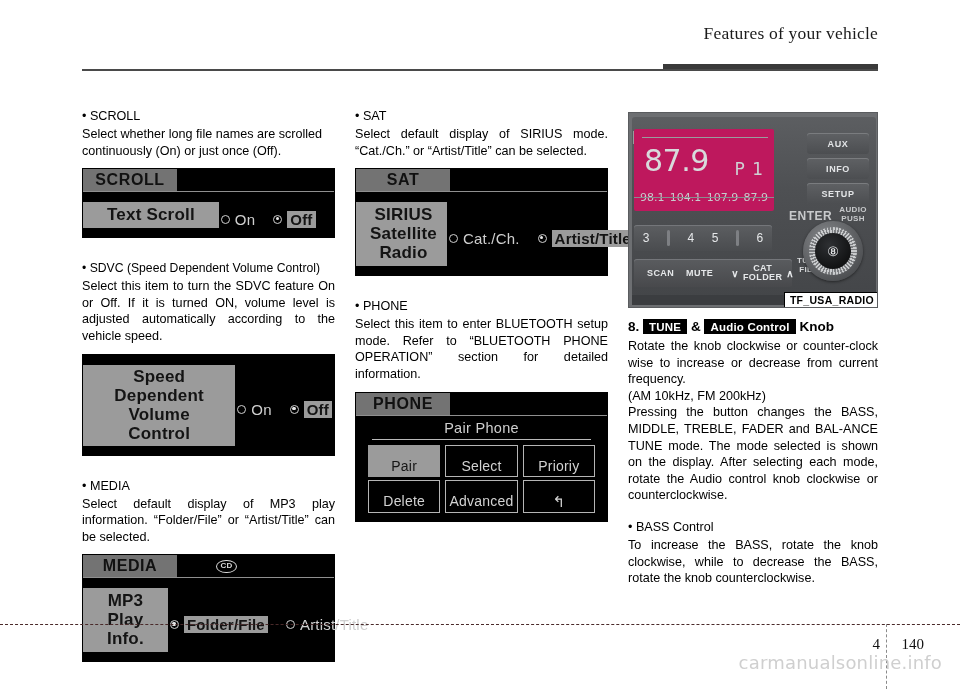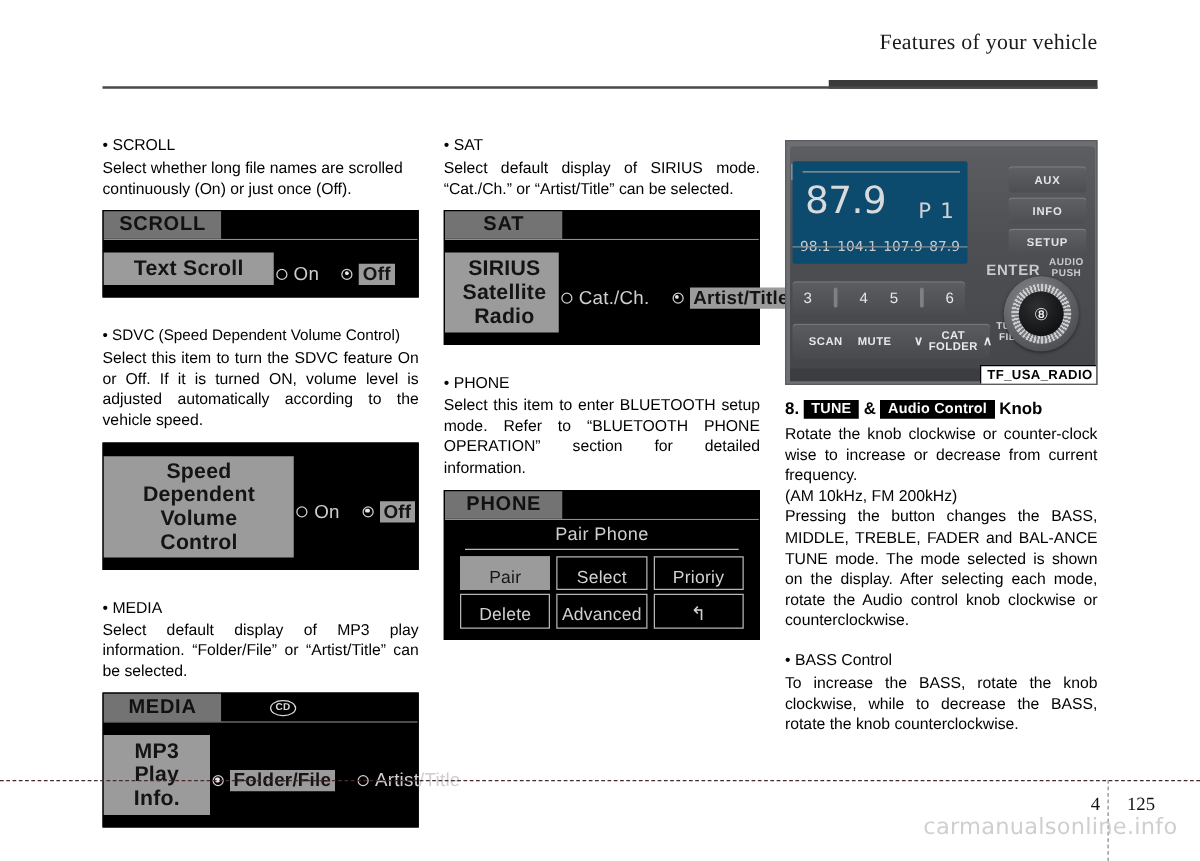--- a/index.html
+++ b/index.html
@@ -199,21 +199,21 @@
     display: grid;
     grid-template-columns: repeat(3, 1fr);
     gap: 3px 5px;
     padding: 0 12px;
   }
   .phone-btn {
     border: 1.4px solid #b5b5b5;
     color: #d2d2d2;
     font-size: 14px;
     text-align: center;
-    padding: 7px 0 2px 0;
+    padding: 12px 0 2px 0;
     letter-spacing: .2px;
   }
   .phone-btn.sel {
     background: #9b9b9b;
     border-color: #9b9b9b;
     color: #161616;
   }
   .phone-btn.glyph { font-size: 15px; line-height: 17px; }
 
   
@@ -230,21 +230,21 @@
     position: absolute;
     left: 3px; top: 4px;
     width: 244px; height: 180px;
     background: linear-gradient(180deg,#5c5e61 0%,#4e5053 40%,#444649 100%);
     border-radius: 3px;
   }
   .rp-screen {
     position: absolute;
     left: 5px; top: 16px;
     width: 140px; height: 82px;
-    background: #0c4a6e;
+    background: #be185d;
     border-radius: 2px;
   }
   .rp-screen-topline {
     position: absolute;
     left: 8px; top: 8px;
     width: 126px; height: 1px;
     background: #9a9c9e;
   }
   .rp-freq {
     position: absolute;
@@ -713,14 +713,14 @@
   <p class="body-text nojust">(AM 10kHz, FM 200kHz)</p>
   <p class="body-text">Pressing the button changes the BASS, MIDDLE, TREBLE, FADER and BAL-ANCE TUNE mode. The mode selected is shown on the display. After selecting each mode, rotate the Audio control knob clockwise or counterclockwise.</p>
   <div class="gap-m"></div>
   <p class="bullet-head">• BASS Control</p>
   <p class="body-text">To increase the BASS, rotate the knob clockwise, while to decrease the BASS, rotate the knob counterclockwise.</p>
 </div>
 
 <div class="footer-dash"></div>
 <div class="footer-vdash"></div>
 <div class="pagenum pagenum-chapter">4</div>
-<div class="pagenum pagenum-page">125</div>
+<div class="pagenum pagenum-page">140</div>
 <div class="watermark">carmanualsonline.info</div>
 
 </body></html>

